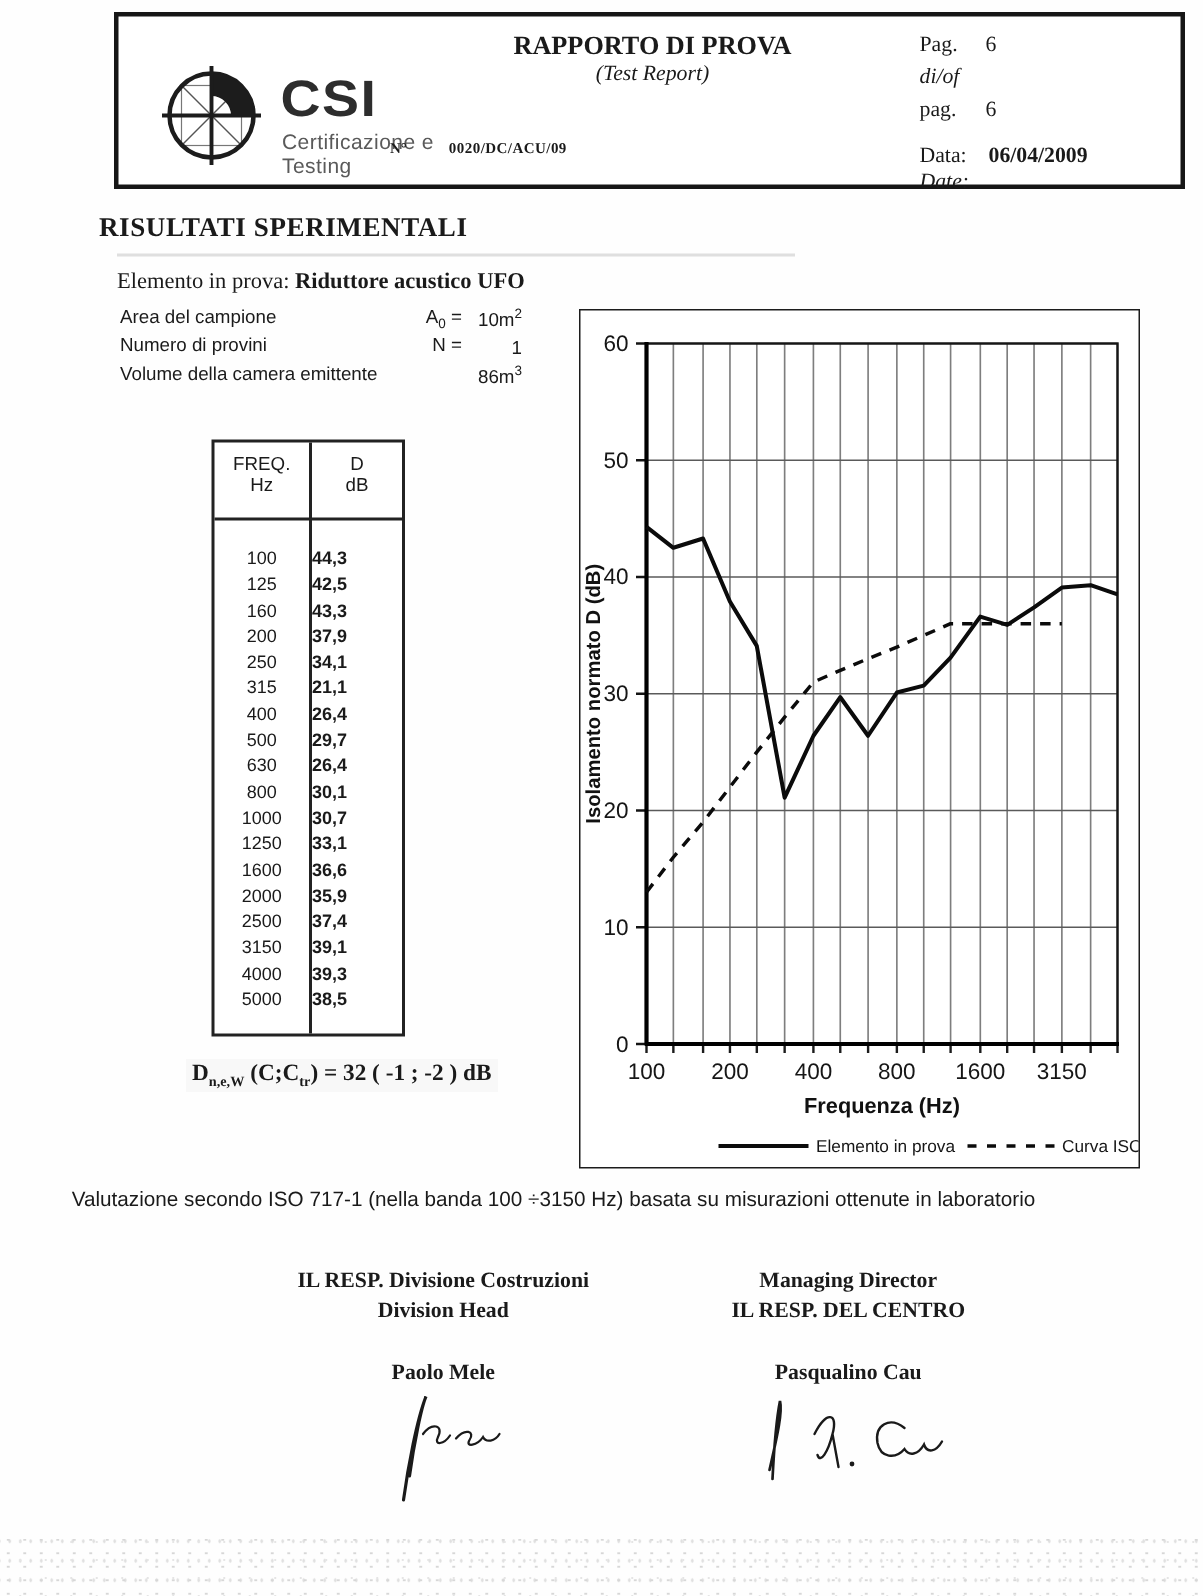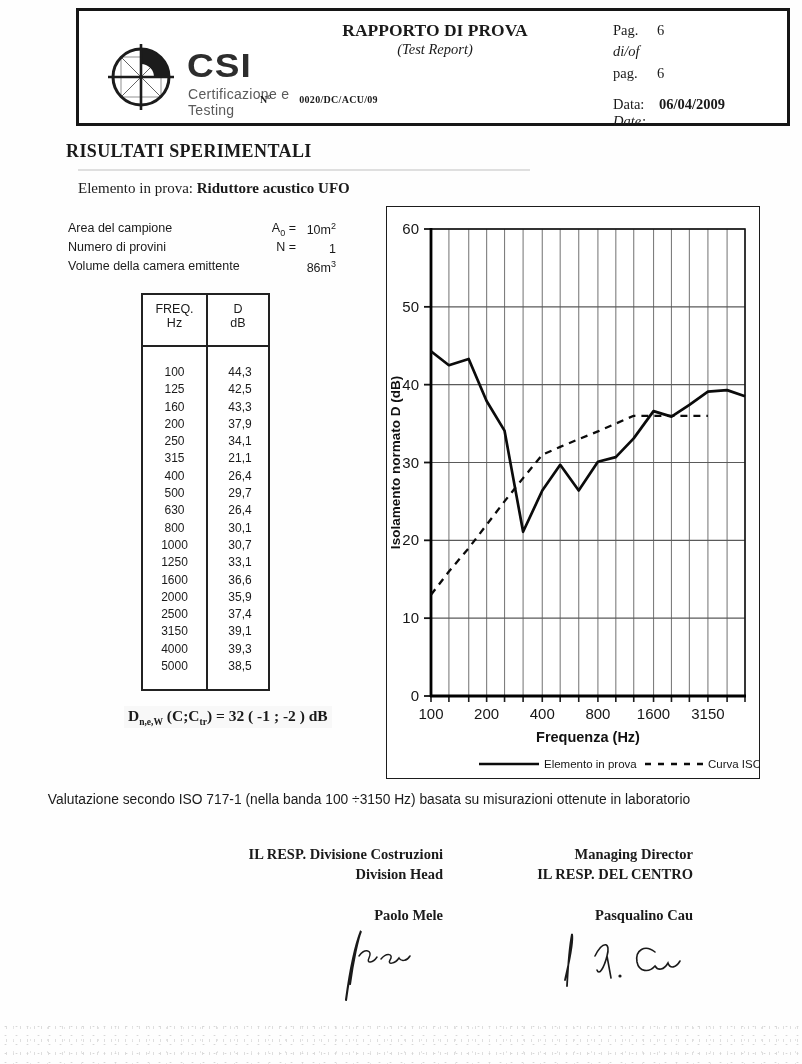--- a/index.html
+++ b/index.html
@@ -25,55 +25,55 @@
   .hr-lab{display:inline-block;width:44px;}
   .hr-val{display:inline-block;}
   .it{font-style:italic;}
   .b{font-weight:bold;}
 
   
   .h-results{position:absolute;left:66px;top:141px;font-family:"Liberation Serif",serif;
              font-weight:bold;font-size:18px;letter-spacing:.4px;}
   .h-underline{position:absolute;left:78px;top:169px;width:452px;height:2px;background:#c4c4c4;opacity:.55;}
   .elemento{position:absolute;left:78px;top:180px;font-family:"Liberation Serif",serif;font-size:15px;}
-  .params{position:absolute;left:68px;top:204px;width:280px;margin-top:17px;}
+  .params{position:absolute;left:80px;top:204px;width:280px;}
   .param-row{position:relative;height:19px;font-size:12.5px;}
   .p-label{position:absolute;left:0;}
   .p-sym{position:absolute;left:190px;width:38px;text-align:right;}
   .p-val{position:absolute;left:228px;width:40px;text-align:right;}
   .p-sym sub{font-size:9px;}
   .p-val sup{font-size:9px;}
 
   
   .freq-table{position:absolute;left:141px;top:293px;width:125px;height:394px;border:2px solid #222;background:#fff;}
   .ft-divider{position:absolute;left:63px;top:0;width:1.5px;height:100%;background:#222;}
   .ft-head{position:absolute;top:7px;left:0;width:100%;font-size:12.5px;text-align:center;}
   .ft-head .c1{position:absolute;left:0;width:63px;}
   .ft-head .c2{position:absolute;left:65px;width:60px;}
   .ft-headline{position:absolute;left:0;top:50px;width:100%;height:1.5px;background:#222;}
   .ft-rows{position:absolute;left:0;top:70px;width:100%;}
   .ft-row{position:relative;height:17.3px;font-size:12px;}
   .ft-row .c1{position:absolute;left:0;width:63px;text-align:center;}
-  .ft-row .c2{position:absolute;left:65px;width:64px;text-align:center;}
+  .ft-row .c2{position:absolute;left:65px;width:64px;text-align:left;font-weight:bold;}
 
   
   .formula{position:absolute;left:124px;top:706px;font-family:"Liberation Serif",serif;
            font-weight:bold;font-size:15.5px;background:rgba(0,0,0,.025);padding:1px 4px;}
   .formula sub{font-size:9.5px;}
 
   
   .chart-box{position:absolute;left:386px;top:206px;width:372px;height:571px;border:1.5px solid #1c1c1c;background:#fff;}
   .chart-box svg{display:block;font-family:"Liberation Sans",sans-serif;}
 
   
   .footnote{position:absolute;left:0;top:792px;width:738px;text-align:center;
             font-family:Liberation Sans, sans-serif;font-size:13.8px;}
 
   
-  .sig-block{position:absolute;top:845px;text-align:right;font-family:"Liberation Serif",serif;
+  .sig-block{position:absolute;top:845px;text-align:center;font-family:"Liberation Serif",serif;
              font-weight:bold;font-size:14.5px;line-height:1.35;}
   .sig-left{left:148px;width:295px;}
   .sig-right{left:438px;width:255px;}
   .sig-name{margin-top:22px;}
   .sig-svg{margin-top:2px;}
 
   
   .noise-band{position:absolute;left:0;top:1026px;width:802px;height:38px;opacity:.55;
     background-image:
       radial-gradient(#b9b9b9 .8px, transparent 1.1px),

